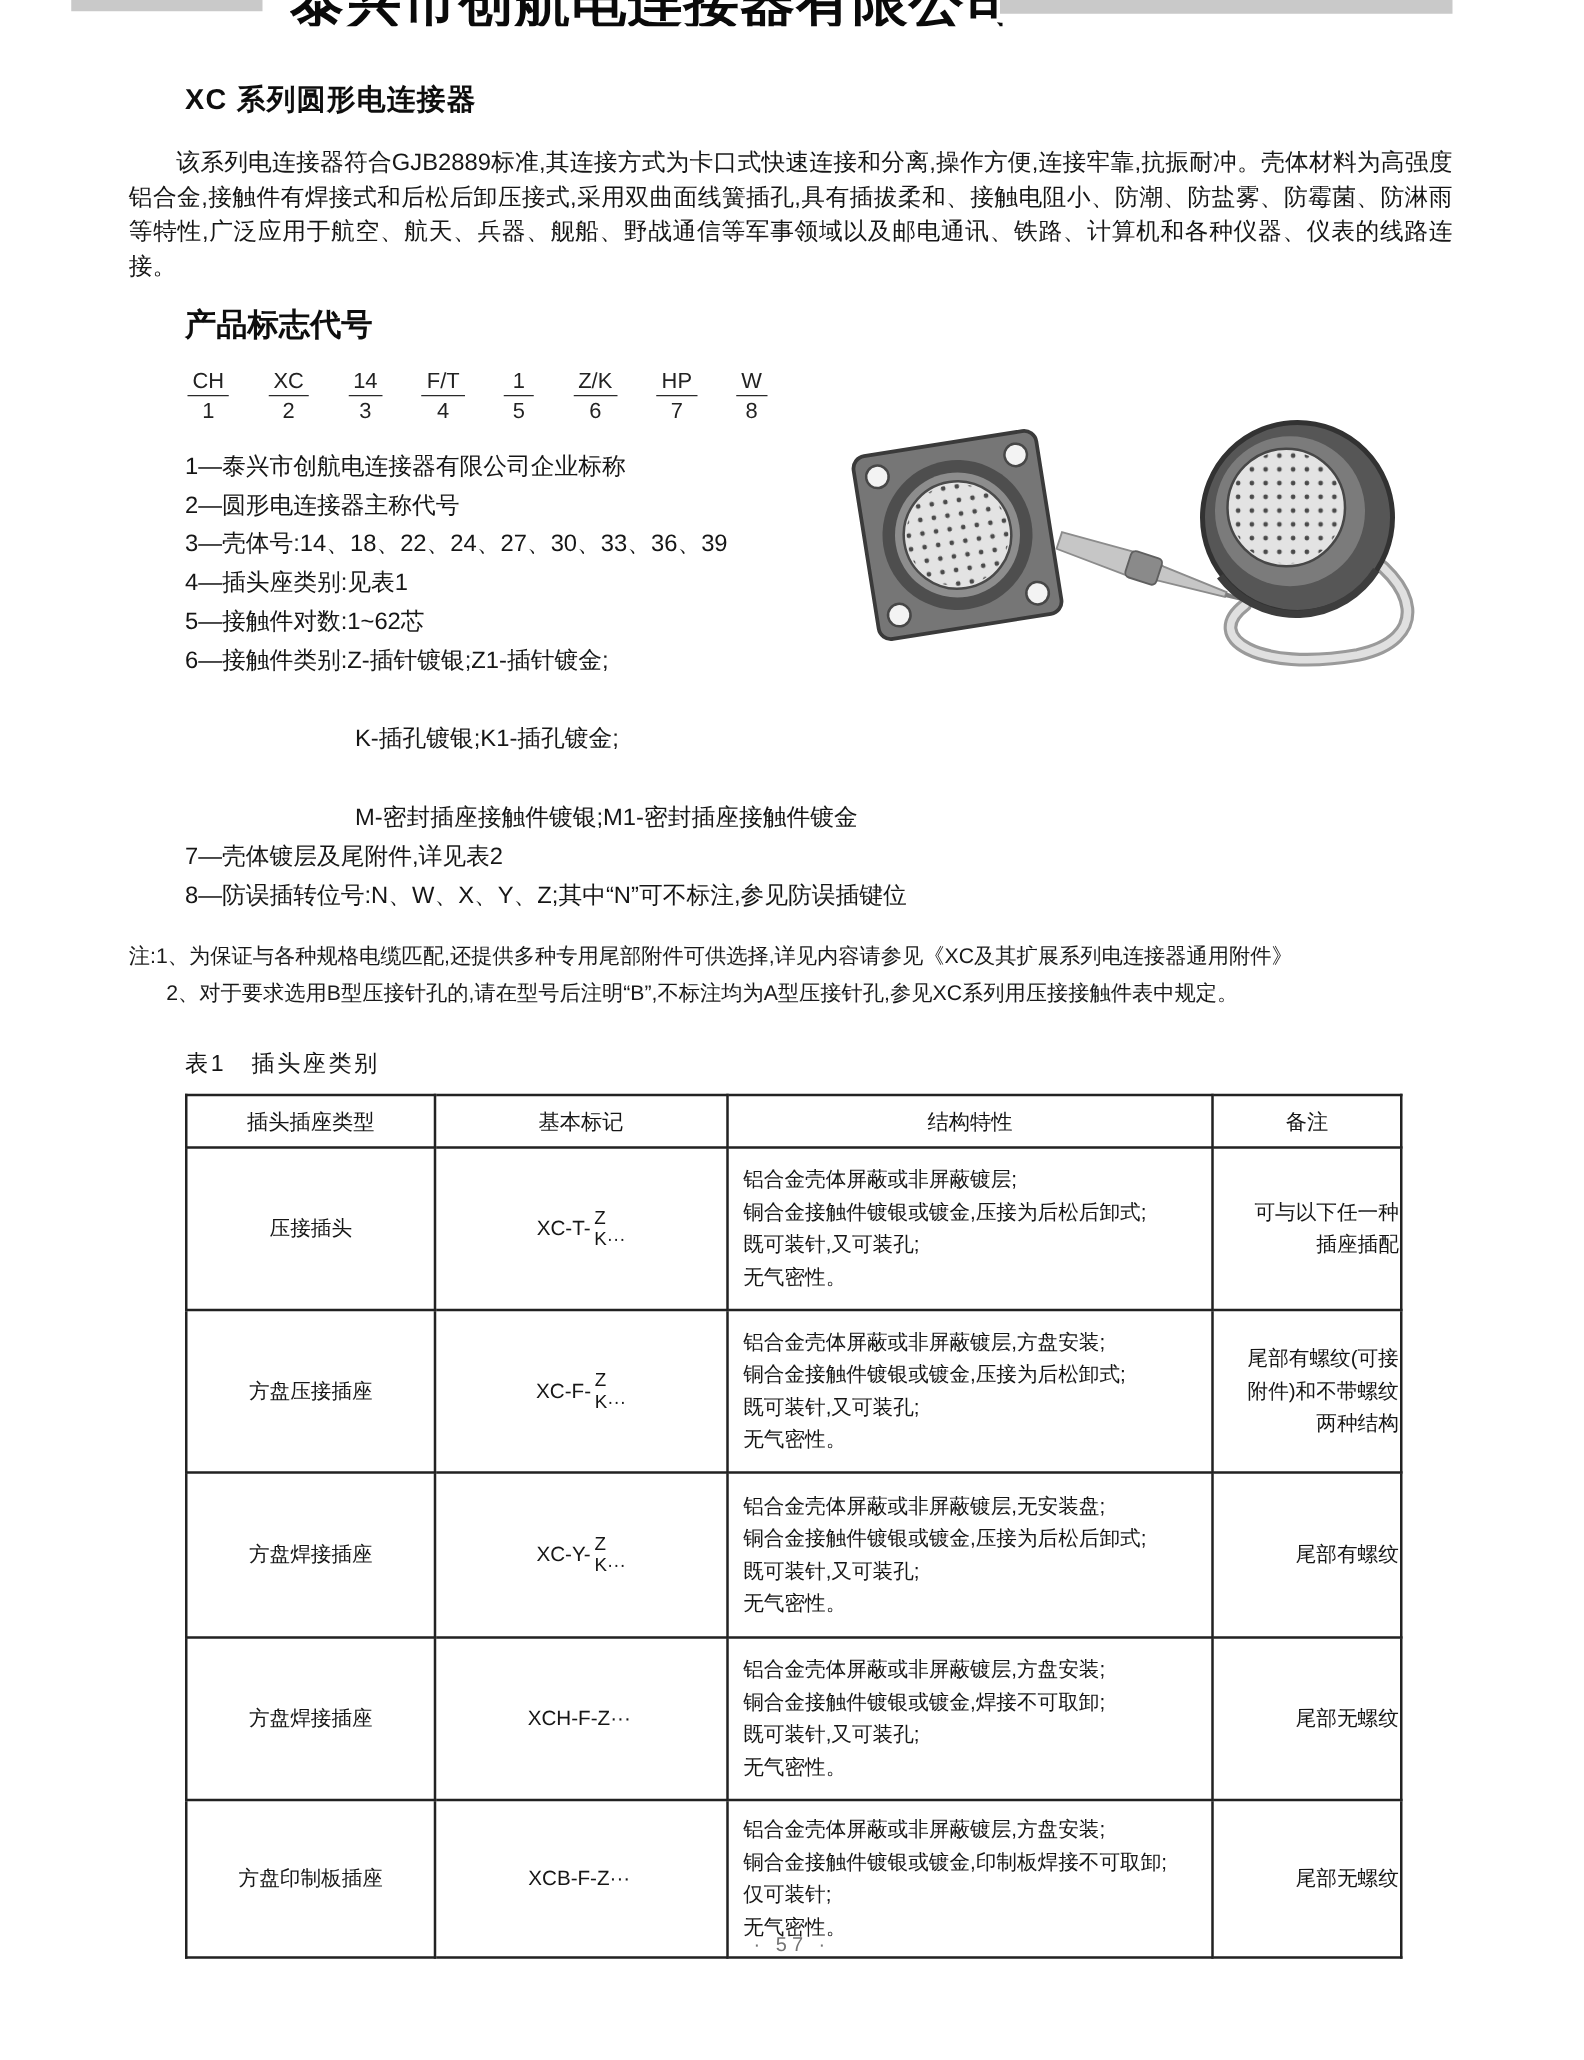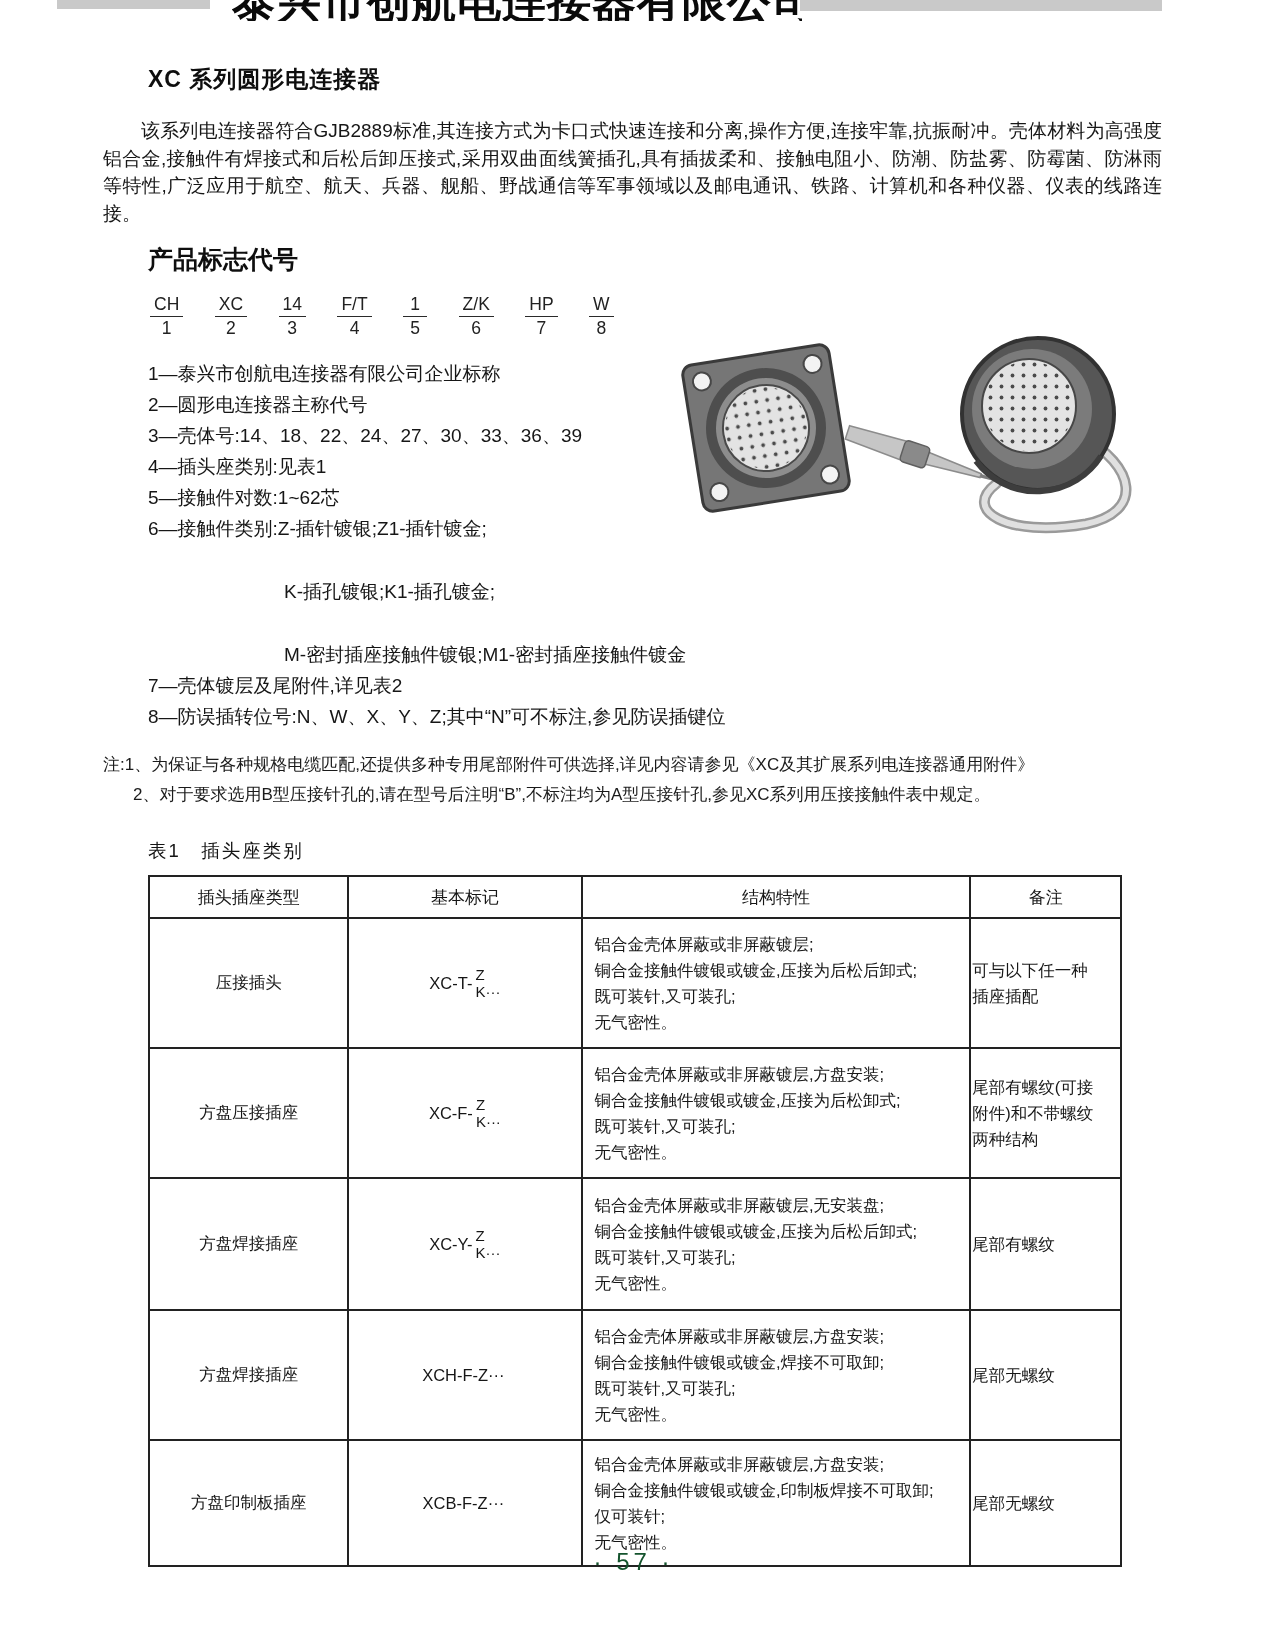--- a/index.html
+++ b/index.html
@@ -65,31 +65,31 @@
   table.t1{
     width:974px;border-collapse:collapse;table-layout:fixed;
     font-size:16.5px;color:#161616;
   }
   table.t1 td,th{border:2px solid #222;}
   table.t1 th{font-weight:normal;font-size:17px;text-align:center;height:38px;}
   td.c-type{text-align:center;border-radius:29px;}
   td.c-mark{text-align:center;}
   td.c-feat{padding:6px 6px 6px 12px;vertical-align:middle;}
   td.c-feat .lines{white-space:pre-line;line-height:26px;}
-  td.c-remark{text-align:left;vertical-align:middle;}
+  td.c-remark{text-align:right;vertical-align:middle;}
   td.c-remark .lines{white-space:pre-line;line-height:26px;}
   .mark{display:flex;align-items:center;justify-content:center;}
   .mark .stack{display:inline-flex;flex-direction:column;align-items:flex-start;
     font-size:15px;line-height:17px;margin-left:3px;}
   
   .photo{position:absolute;left:666px;top:326px;width:494px;height:214px;}
   
   .footer{
     position:absolute;left:0;top:1548px;width:100%;
-    text-align:center;font-size:24px;color:#14532d;letter-spacing:4px;
+    text-align:center;font-size:16px;color:#737373;letter-spacing:4px;
   }
 </style>
 </head>
 <body>
 
 <div class="page">
 
   <div class="top-strip">
     <div class="bar bar-left"></div>
     <div class="bar bar-right"></div>

